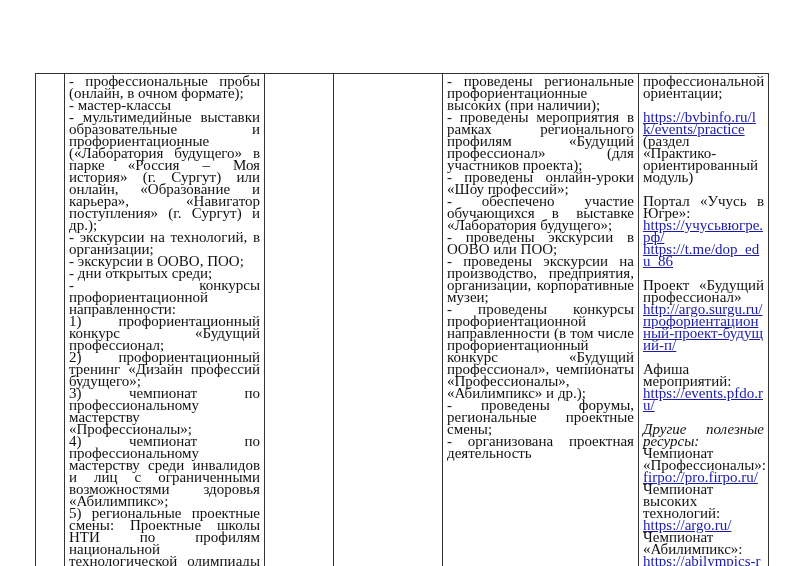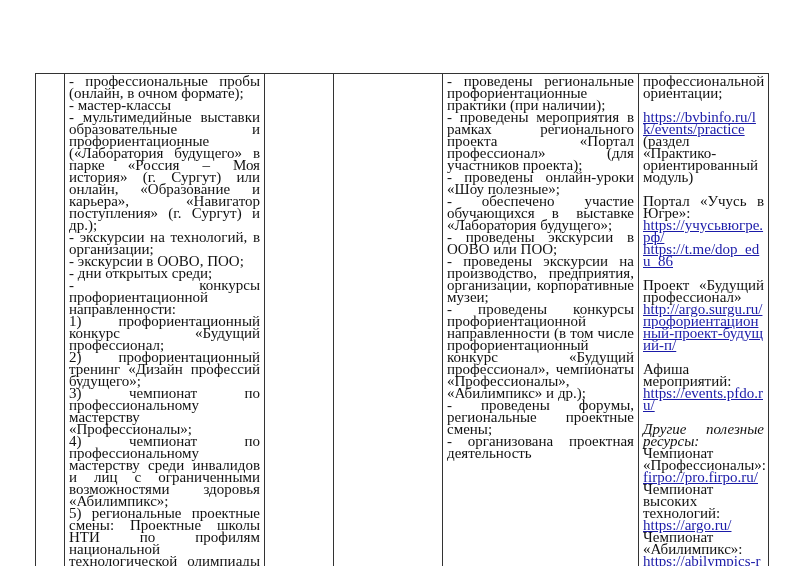--- a/index.html
+++ b/index.html
@@ -46,23 +46,23 @@
       <p class="para">- конкурсы профориентационной направленности:</p>
       <p class="para">1) профориентационный конкурс «Будущий профессионал;</p>
       <p class="para">2) профориентационный тренинг «Дизайн профессий будущего»;</p>
       <p class="para">3) чемпионат по профессиональному мастерству «Профессионалы»;</p>
       <p class="para">4) чемпионат по профессиональному мастерству среди инвалидов и лиц с ограниченными возможностями здоровья «Абилимпикс»;</p>
       <p class="para">5) региональные проектные смены: Проектные школы НТИ по профилям национальной технологической олимпиады (информационная безопасность, разработка компьютерных игр, 3D моделирование, геймдизайн, геномное редактирование, инженерные биологические системы, интеллектуальные энергетические</p>
     </td>
     <td class="c2"></td>
     <td class="c3"></td>
     <td class="c4">
-      <p class="para">- проведены региональные профориентационные практики (при наличии);</p>
-      <p class="para">- проведены мероприятия в рамках регионального проекта «Портал профессионал» (для участников проекта);</p>
-      <p class="para">- проведены онлайн-уроки «Шоу полезные»;</p>
+      <p class="para">- проведены региональные профориентационные высоких (при наличии);</p>
+      <p class="para">- проведены мероприятия в рамках регионального профилям «Будущий профессионал» (для участников проекта);</p>
+      <p class="para">- проведены онлайн-уроки «Шоу профессий»;</p>
       <p class="para">- обеспечено участие обучающихся в выставке «Лаборатория будущего»;</p>
       <p class="para">- проведены экскурсии в ООВО или ПОО;</p>
       <p class="para">- проведены экскурсии на производство, предприятия, организации, корпоративные музеи;</p>
       <p class="para">- проведены конкурсы профориентационной направленности (в том числе профориентационный конкурс «Будущий профессионал», чемпионаты «Профессионалы», «Абилимпикс» и др.);</p>
       <p class="para">- проведены форумы, региональные проектные смены;</p>
       <p class="para">- организована проектная деятельность</p>
     </td>
     <td class="c5">
       <p class="para">профессиональной ориентации;</p>
       <div class="gap"></div>

